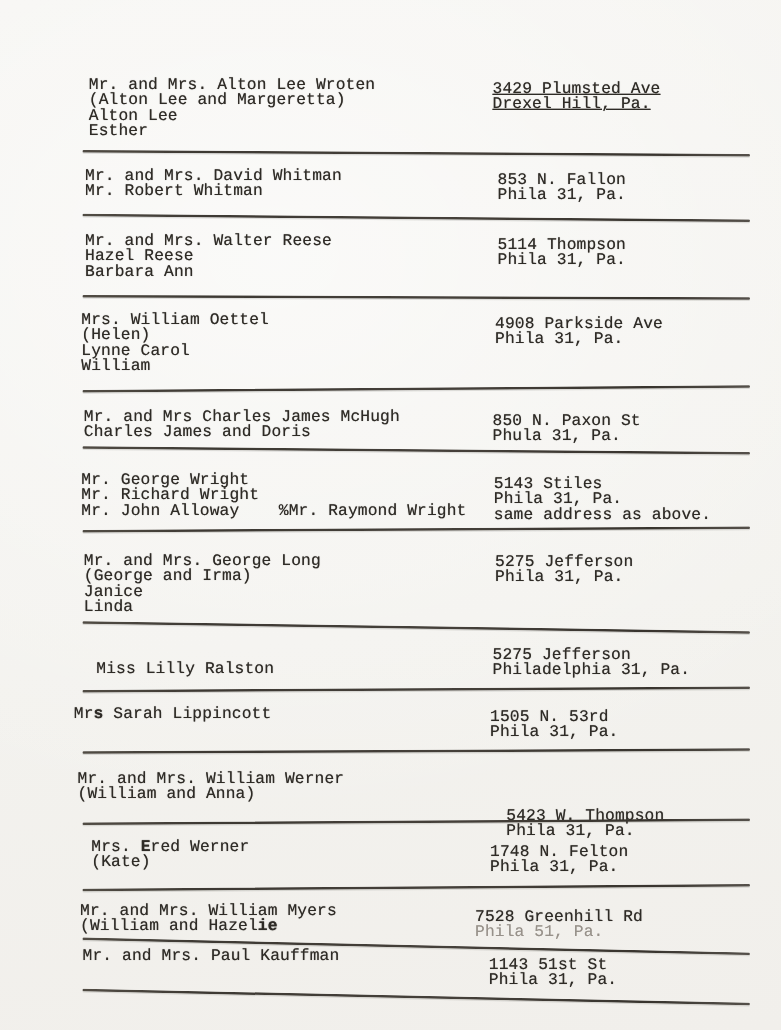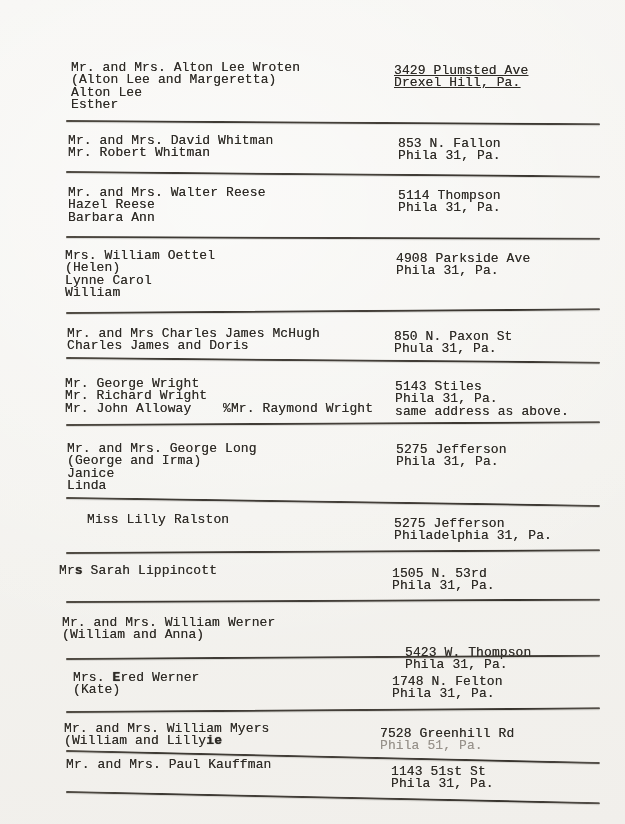--- a/index.html
+++ b/index.html
@@ -116,21 +116,21 @@
         <div class="line">(George and Irma)</div>
         <div class="line">Janice</div>
         <div class="line">Linda</div>
       </div>
       <div class="col" style="left: 396px; top: 1px;">
         <div class="line">5275 Jefferson</div>
         <div class="line">Phila 31, Pa.</div>
       </div>
     </div>
     <div class="entry" style="top: 514px;">
-      <div class="col" style="left: 77px; top: 0px; margin-left: 10px;">
+      <div class="col" style="left: 77px; top: 15px;">
         <div class="line">Miss Lilly Ralston</div>
       </div>
       <div class="col" style="left: 394px; top: 4px;">
         <div class="line">5275 Jefferson</div>
         <div class="line">Philadelphia 31, Pa.</div>
       </div>
     </div>
     <div class="entry" style="top: 565px;">
       <div class="col" style="left: 43px; top: 0px; margin-left: 16px;">
         <div class="line"><span>Mr</span><span class="b">s</span><span> Sarah Lippincott</span></div>
@@ -156,21 +156,21 @@
         <div class="line">(Kate)</div>
       </div>
       <div class="col" style="left: 392px; top: 4px;">
         <div class="line">1748 N. Felton</div>
         <div class="line">Phila 31, Pa.</div>
       </div>
     </div>
     <div class="entry" style="top: 723px;">
       <div class="col" style="left: 64px; top: 0px;">
         <div class="line">Mr. and Mrs. William Myers</div>
-        <div class="line"><span>(William and Lilly</span><span class="b">ie</span></div>
+        <div class="line"><span>(William and Hazel</span><span class="b">ie</span></div>
       </div>
       <div class="col" style="left: 380px; top: 5px;">
         <div class="line">7528 Greenhill Rd</div>
         <div class="line faint" style="color: rgb(151, 145, 138);">Phila 51, Pa.</div>
       </div>
     </div>
     <div class="entry" style="top: 759px;">
       <div class="col" style="left: 66px; top: 0px; text-align: right;">
         <div class="line">Mr. and Mrs. Paul Kauffman</div>
       </div>

